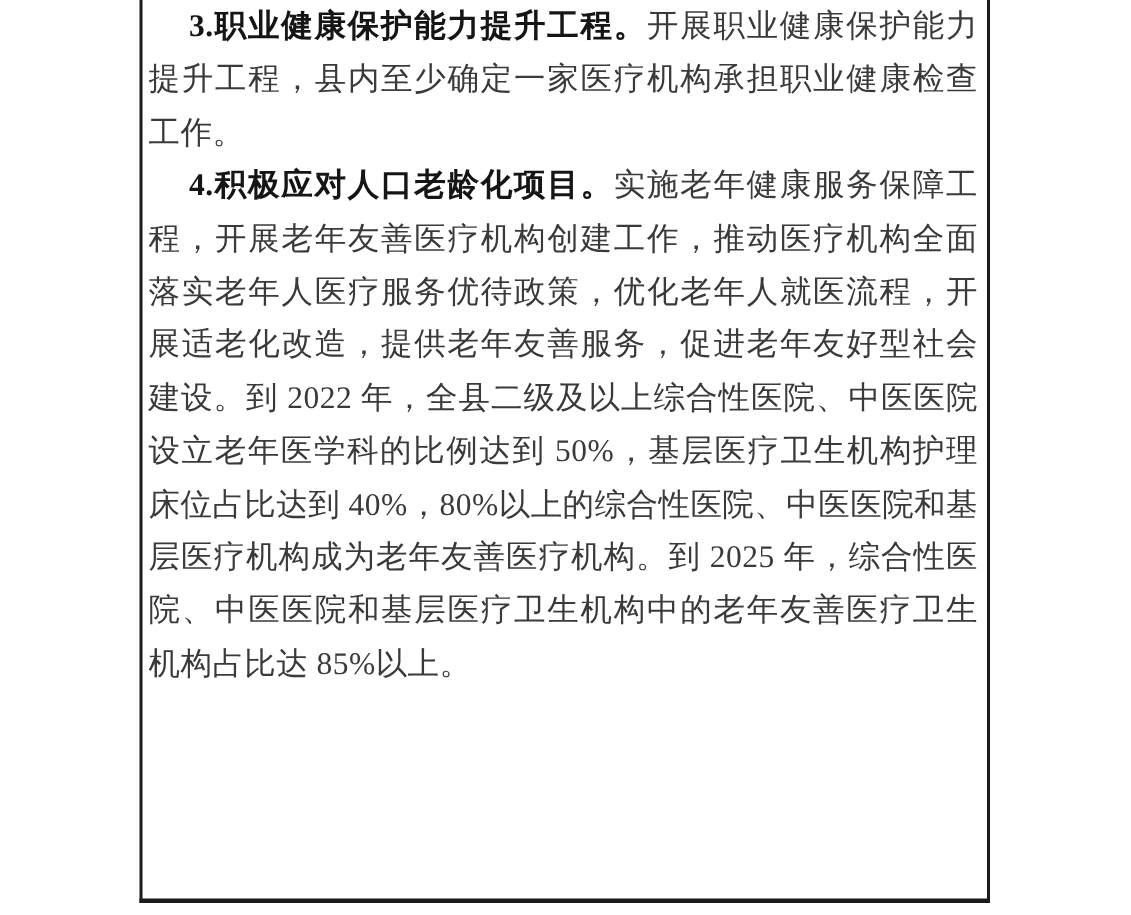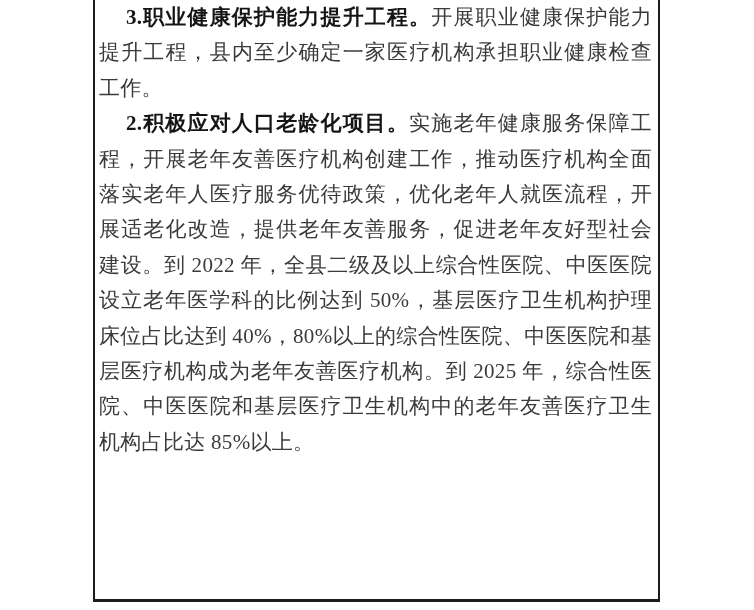--- a/index.html
+++ b/index.html
@@ -43,18 +43,18 @@
     color: #151515;
   }
 </style>
 </head>
 <body>
 
 <div class="page">
   <div class="cell">
   <p class="para"><span class="heading">3.职业健康保护能力提升工程。</span><span class="body-text">开展职业健康保护能力提升工程，县内至少确定一家医疗机构承担职业健康检查工作。</span></p>
 
-  <p class="para"><span class="heading">2.积极应对人口老龄化项目。</span><span class="body-text">实施老年健康服务保障工程，开展老年友善医疗机构创建工作，推动医疗机构全面落实老年人医疗服务优待政策，优化老年人就医流程，开展适老化改造，提供老年友善服务，促进老年友好型社会建设。到 2022 年，全县二级及以上综合性医院、中医医院设立老年医学科的比例达到 50%，基层医疗卫生机构护理床位占比达到 40%，80%以上的综合性医院、中医医院和基层医疗机构成为老年友善医疗机构。到 2025 年，综合性医院、中医医院和基层医疗卫生机构中的老年友善医疗卫生机构占比达 85%以上。</span></p>
+  <p class="para"><span class="heading">4.积极应对人口老龄化项目。</span><span class="body-text">实施老年健康服务保障工程，开展老年友善医疗机构创建工作，推动医疗机构全面落实老年人医疗服务优待政策，优化老年人就医流程，开展适老化改造，提供老年友善服务，促进老年友好型社会建设。到 2022 年，全县二级及以上综合性医院、中医医院设立老年医学科的比例达到 50%，基层医疗卫生机构护理床位占比达到 40%，80%以上的综合性医院、中医医院和基层医疗机构成为老年友善医疗机构。到 2025 年，综合性医院、中医医院和基层医疗卫生机构中的老年友善医疗卫生机构占比达 85%以上。</span></p>
 
 
   <p class="para"></p>
 </div>
 </div>
 
 </body></html>

